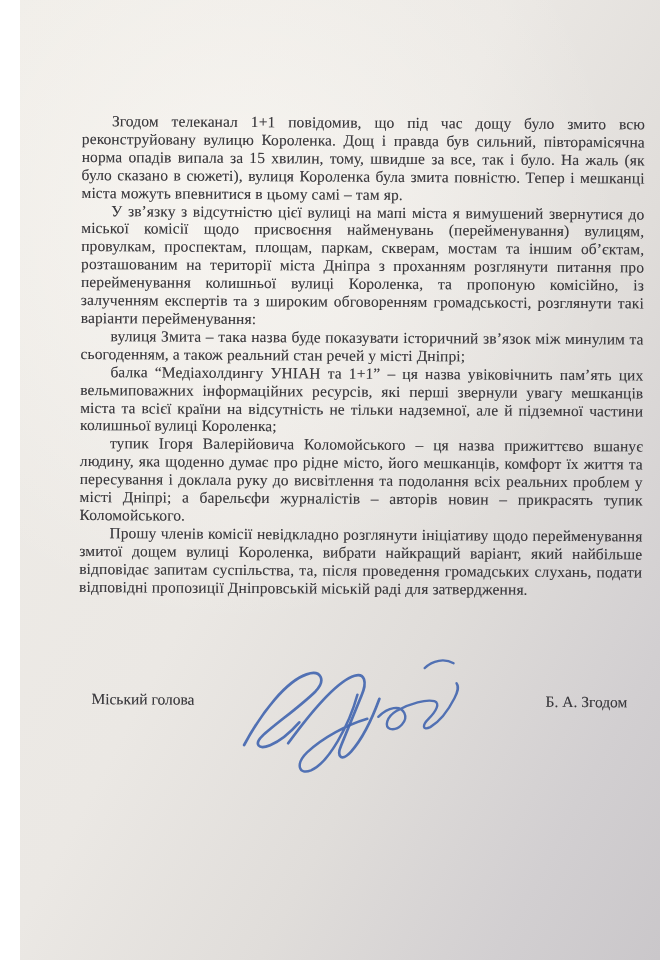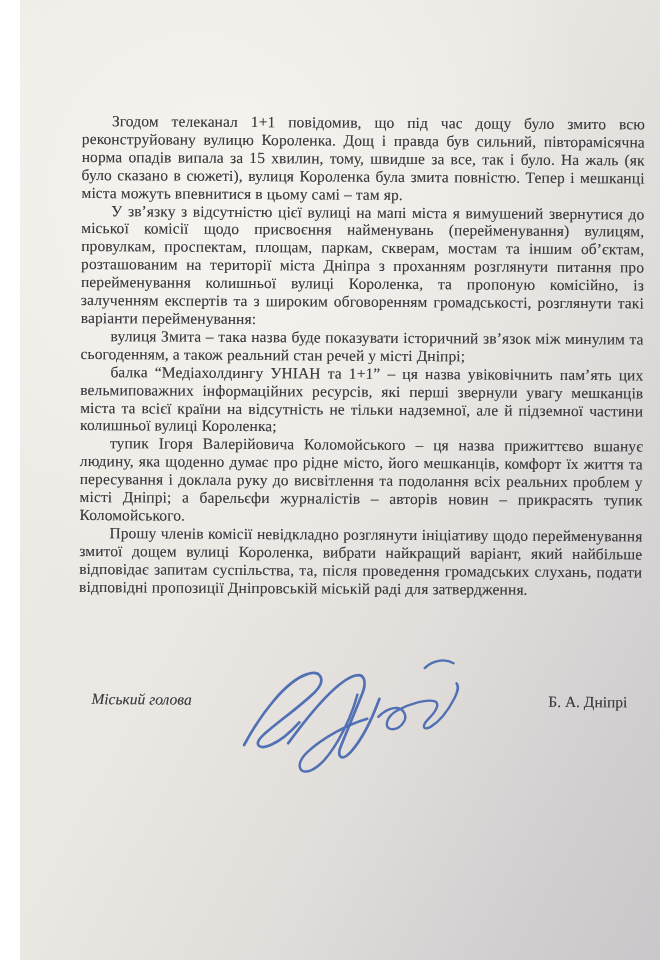--- a/index.html
+++ b/index.html
@@ -48,21 +48,21 @@
     display: flex;
     justify-content: space-between;
     padding: 0;
     box-sizing: border-box;
   }
   .closing-row .label {
     font-size: 15.5px;
     color: #3b3a3e;
     text-shadow: 0 0 0.5px rgba(59,58,62,0.45);
   }
-  .closing-left { margin-left: 13px; font-style: italic; }
+  .closing-left { margin-left: 13px; }
   .closing-right { margin-right: 14px; }
   .signature-wrap {
     position: absolute;
     left: 150px;
     top: 536px;
     width: 245px;
     height: 135px;
   }
   .signature-wrap svg { display: block; width: 100%; height: 100%; }
   .ink {
@@ -82,21 +82,21 @@
       <p>Згодом телеканал 1+1 повідомив, що під час дощу було змито всю реконструйовану вулицю Короленка. Дощ і правда був сильний, півторамісячна норма опадів випала за 15 хвилин, тому, швидше за все, так і було. На жаль (як було сказано в сюжеті), вулиця Короленка була змита повністю. Тепер і мешканці міста можуть впевнитися в цьому самі – там яр.</p>
       <p>У зв’язку з відсутністю цієї вулиці на мапі міста я вимушений звернутися до міської комісії щодо присвоєння найменувань (перейменування) вулицям, провулкам, проспектам, площам, паркам, скверам, мостам та іншим об’єктам, розташованим на території міста Дніпра з проханням розглянути питання про перейменування колишньої вулиці Короленка, та пропоную комісійно, із залученням експертів та з широким обговоренням громадськості, розглянути такі варіанти перейменування:</p>
       <p>вулиця Змита – така назва буде показувати історичний зв’язок між минулим та сьогоденням, а також реальний стан речей у місті Дніпрі;</p>
       <p>балка “Медіахолдингу УНІАН та 1+1” – ця назва увіковічнить пам’ять цих вельмиповажних інформаційних ресурсів, які перші звернули увагу мешканців міста та всієї країни на відсутність не тільки надземної, але й підземної частини колишньої вулиці Короленка;</p>
       <p>тупик Ігоря Валерійовича Коломойського – ця назва прижиттєво вшанує людину, яка щоденно думає про рідне місто, його мешканців, комфорт їх життя та пересування і доклала руку до висвітлення та подолання всіх реальних проблем у місті Дніпрі; а барельєфи журналістів – авторів новин – прикрасять тупик Коломойського.</p>
       <p>Прошу членів комісії невідкладно розглянути ініціативу щодо перейменування змитої дощем вулиці Короленка, вибрати найкращий варіант, який найбільше відповідає запитам суспільства, та, після проведення громадських слухань, подати відповідні пропозиції Дніпровській міській раді для затвердження.</p>
     </div>
 
     <div class="closing-row">
       <span class="label closing-left">Міський голова</span>
-      <span class="label closing-right">Б. А. Дніпрі</span>
+      <span class="label closing-right">Б. А. Згодом</span>
     </div>
 
     <div class="signature-wrap">
       <svg viewBox="0 0 245 135" xmlns="http://www.w3.org/2000/svg" aria-hidden="true">
 
         <path class="ink" stroke="#4467b0" stroke-width="2.7" d="M16 96 C 34 62, 58 32, 78 25 C 92 20, 98 30, 87 42 C 71 58, 45 76, 34 87 C 26 95, 30 101, 42 96 C 54 91, 64 81, 71 73"></path>
 
         <path class="ink" stroke="#4467b0" stroke-width="2.7" d="M60 94 C 86 58, 110 31, 126 26 C 136 23, 139 32, 133 46 L 113 96 C 108 108, 114 112, 123 102 C 137 86, 146 63, 151 49"></path>
 
         <path class="ink" stroke="#4467b0" stroke-width="2.5" d="M129 45 C 121 75, 101 113, 83 121 C 71 126, 67 115, 79 103 C 95 88, 119 75, 139 69"></path>

